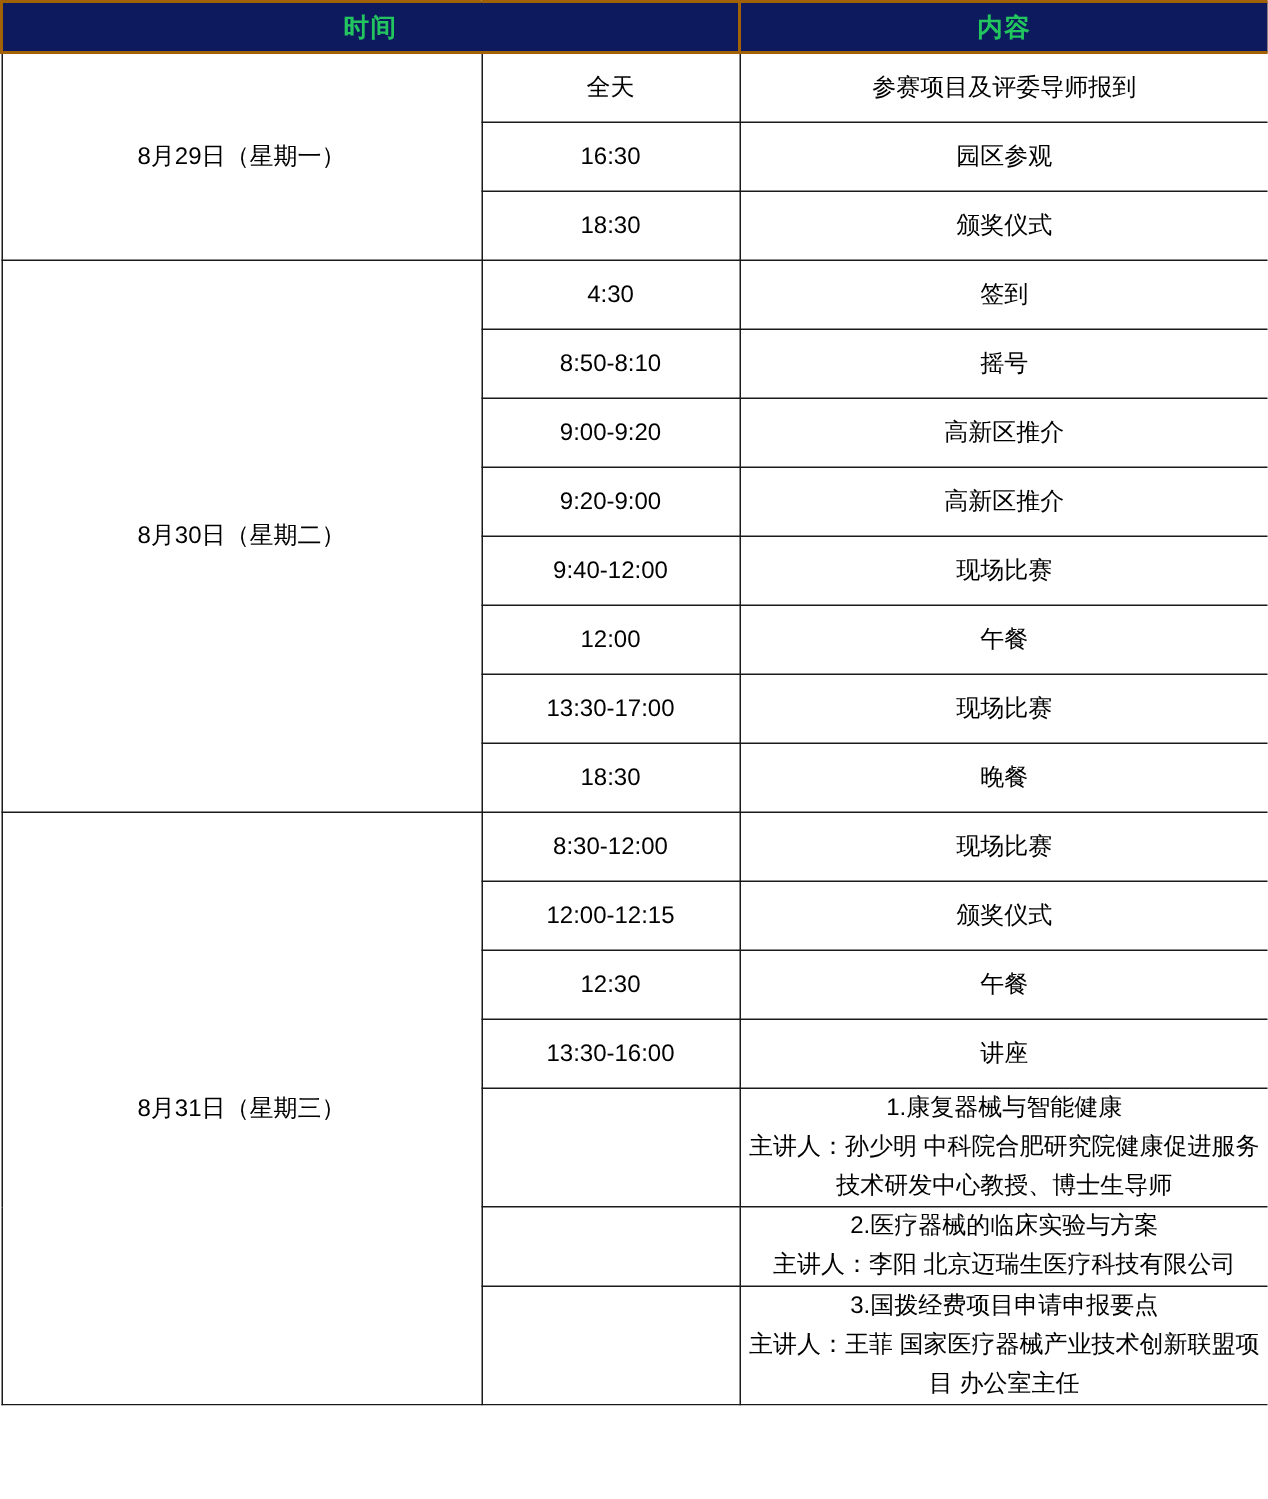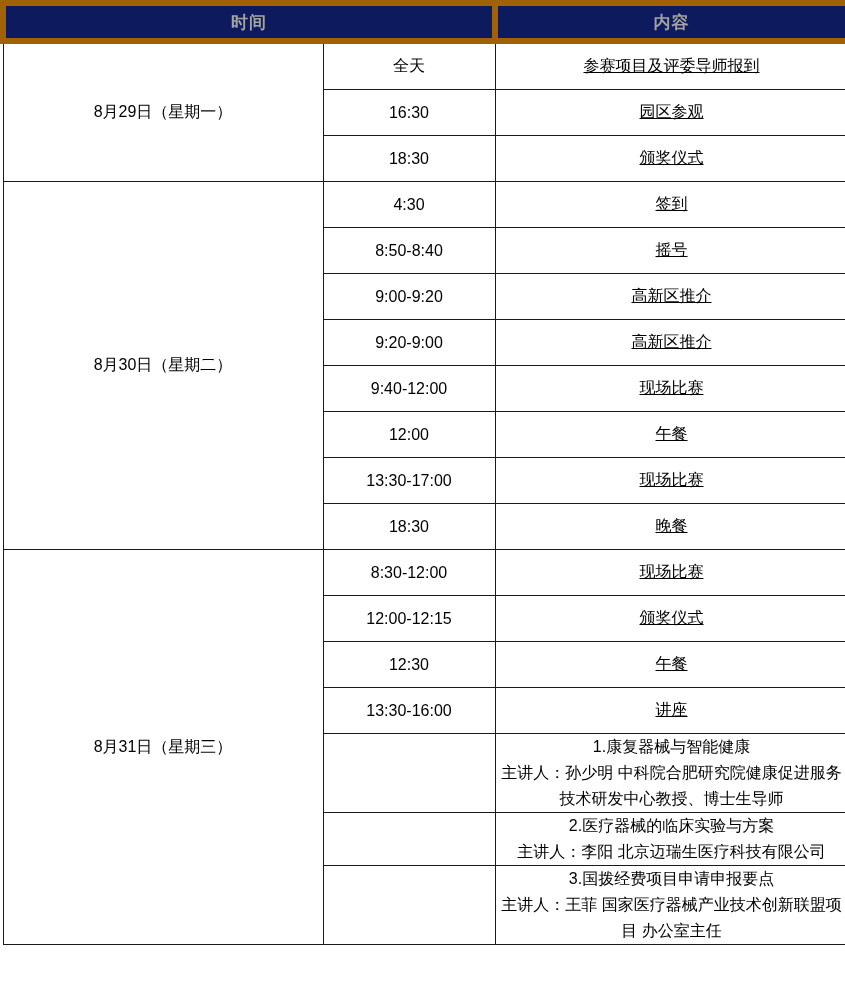--- a/index.html
+++ b/index.html
@@ -16,45 +16,44 @@
     width: 845px;
     border-collapse: collapse;
     table-layout: fixed;
   }
   table.schedule col.c-date { width: 320px; }
   table.schedule col.c-time { width: 172px; }
   table.schedule col.c-content { width: 353px; }
 
   table.schedule th {
     background: #0d1b5e;
-    color: #a3a3a3;
+    color: #22c55e;
     font-size: 17px;
     font-weight: bold;
     height: 30px;
     vertical-align: middle;
-    border: 6px solid #a16207;
+    border: 2px solid #a16207;
     letter-spacing: 1px;
   }
   table.schedule td {
     border: 1px solid #1a1a1a;
     font-size: 16px;
     text-align: center;
     vertical-align: middle;
     height: 45px;
     padding: 0 0;
   }
   td.date-cell {
     font-size: 16px;
   }
   td.time-cell {
     font-size: 16px;
   }
   td.content-cell {
     font-size: 16px;
-    text-decoration: underline;
   }
   td.lecture-cell {
     text-align: left;
     vertical-align: top;
     padding: 5px 7px 7px 7px;
     line-height: 26px;
     font-size: 15.5px;
   }
   td.blank-cell {
     height: auto;
@@ -91,21 +90,21 @@
       <td class="time-cell">18:30</td>
       <td class="content-cell">颁奖仪式</td>
     </tr>
 
     <tr>
       <td class="date-cell" rowspan="8">8月30日（星期二）</td>
       <td class="time-cell">4:30</td>
       <td class="content-cell">签到</td>
     </tr>
     <tr>
-      <td class="time-cell">8:50-8:40</td>
+      <td class="time-cell">8:50-8:10</td>
       <td class="content-cell">摇号</td>
     </tr>
     <tr>
       <td class="time-cell">9:00-9:20</td>
       <td class="content-cell">高新区推介</td>
     </tr>
     <tr>
       <td class="time-cell">9:20-9:00</td>
       <td class="content-cell">高新区推介</td>
     </tr>

